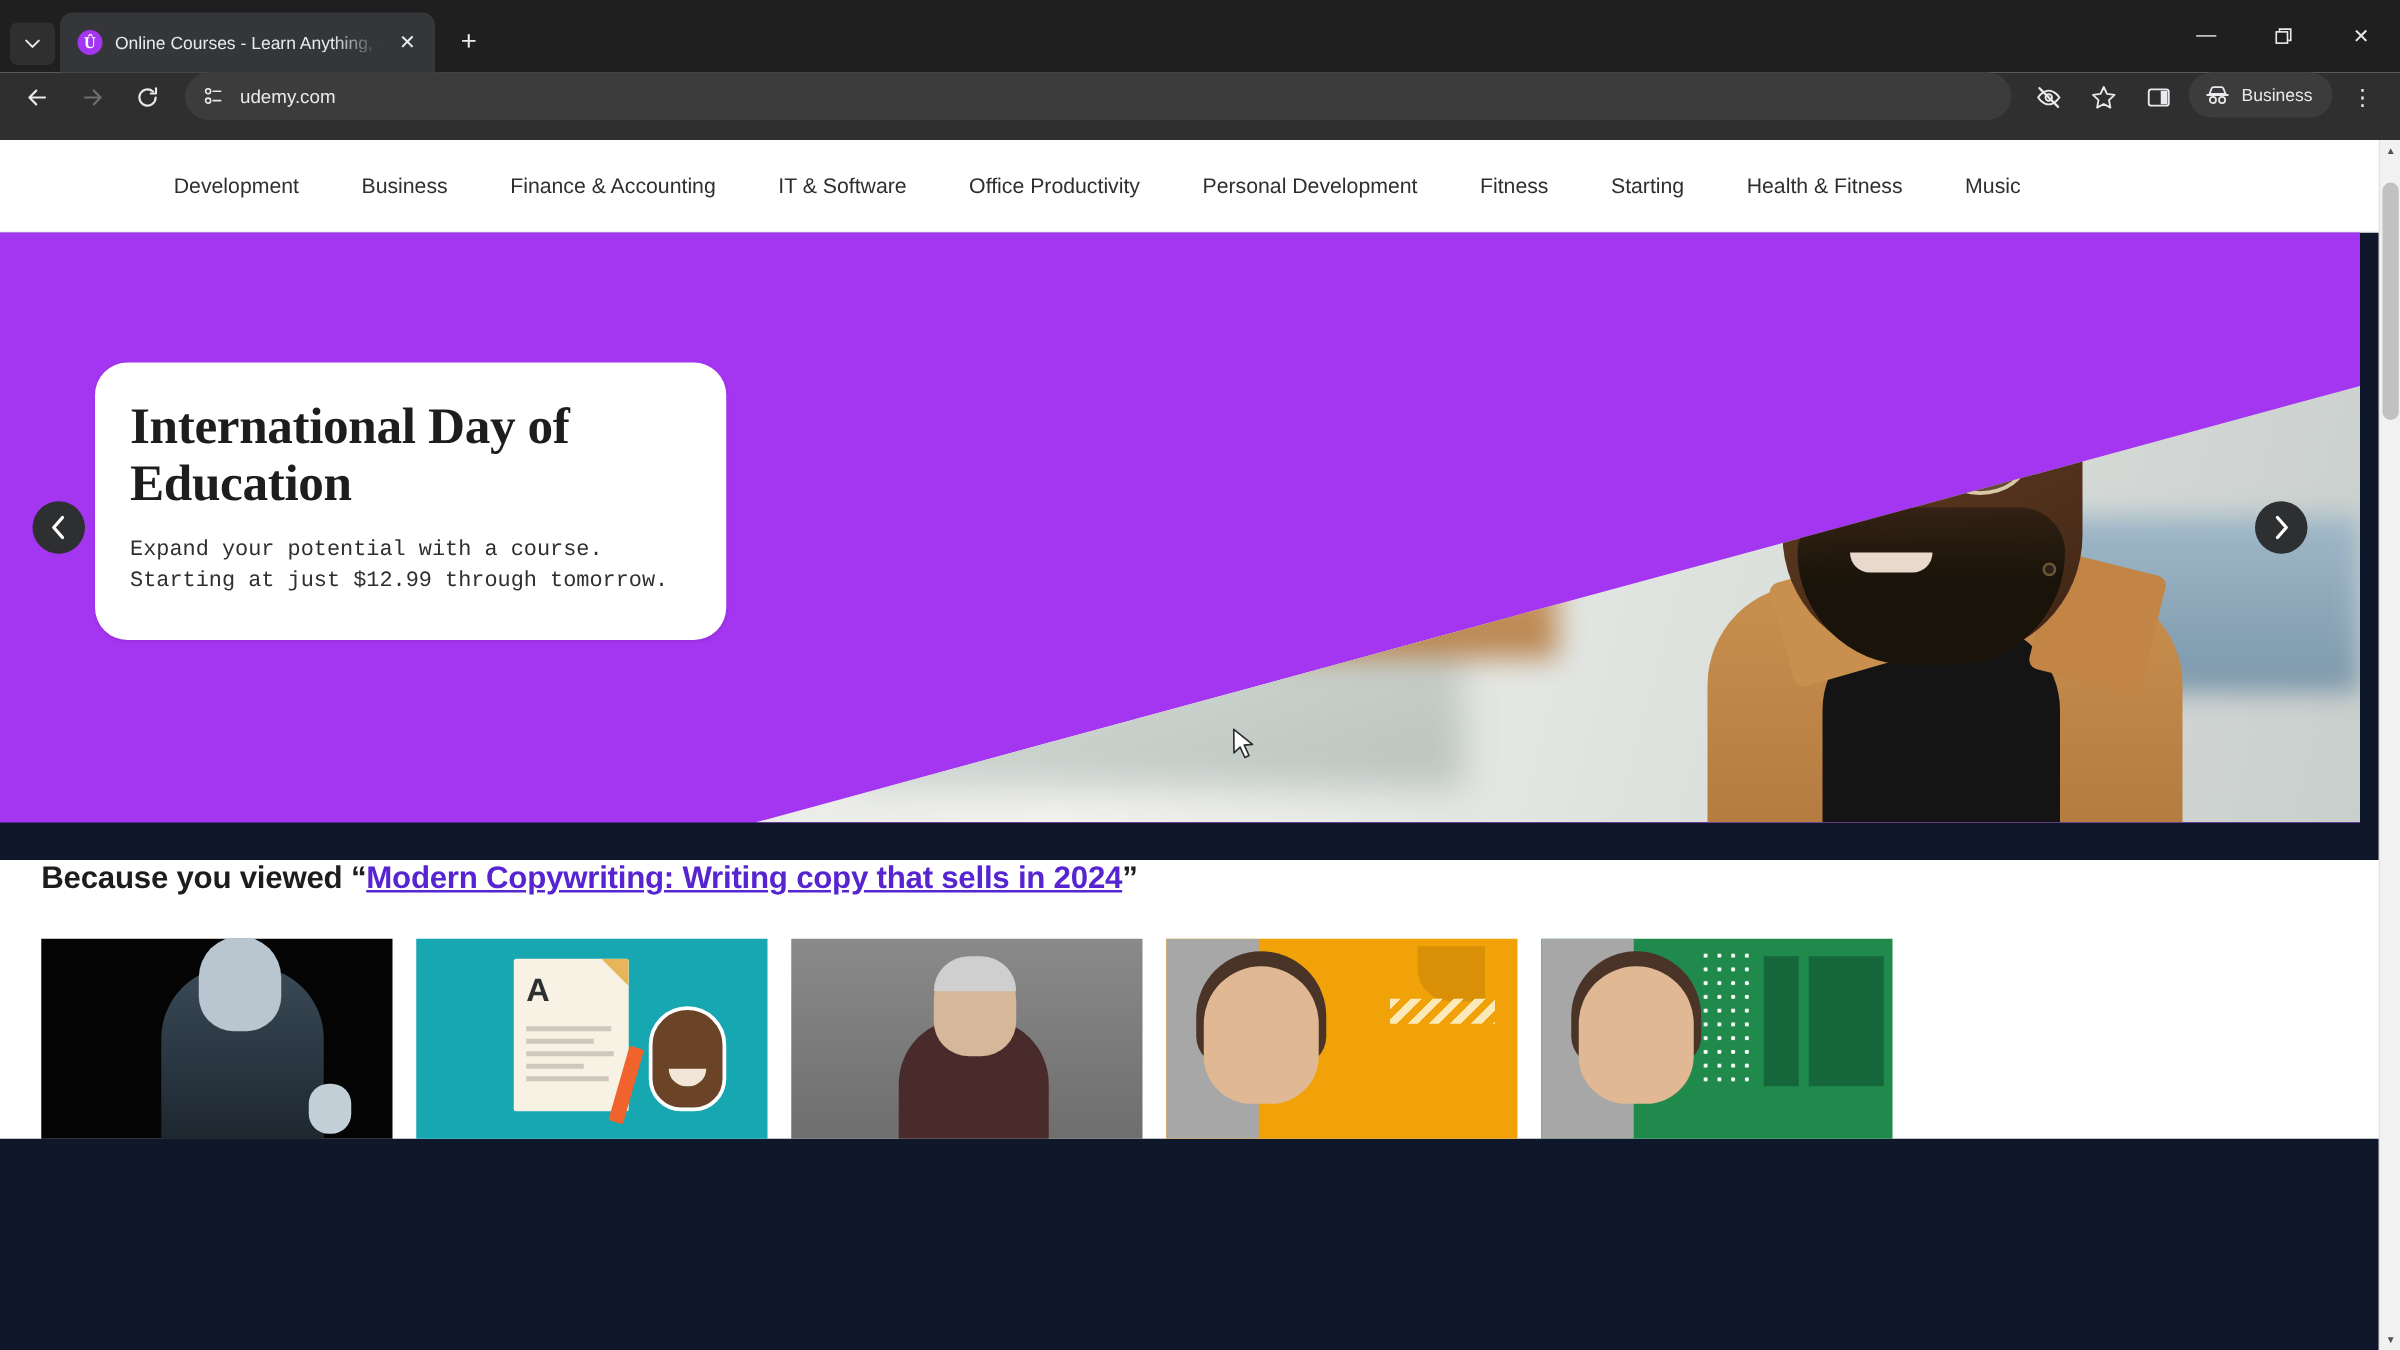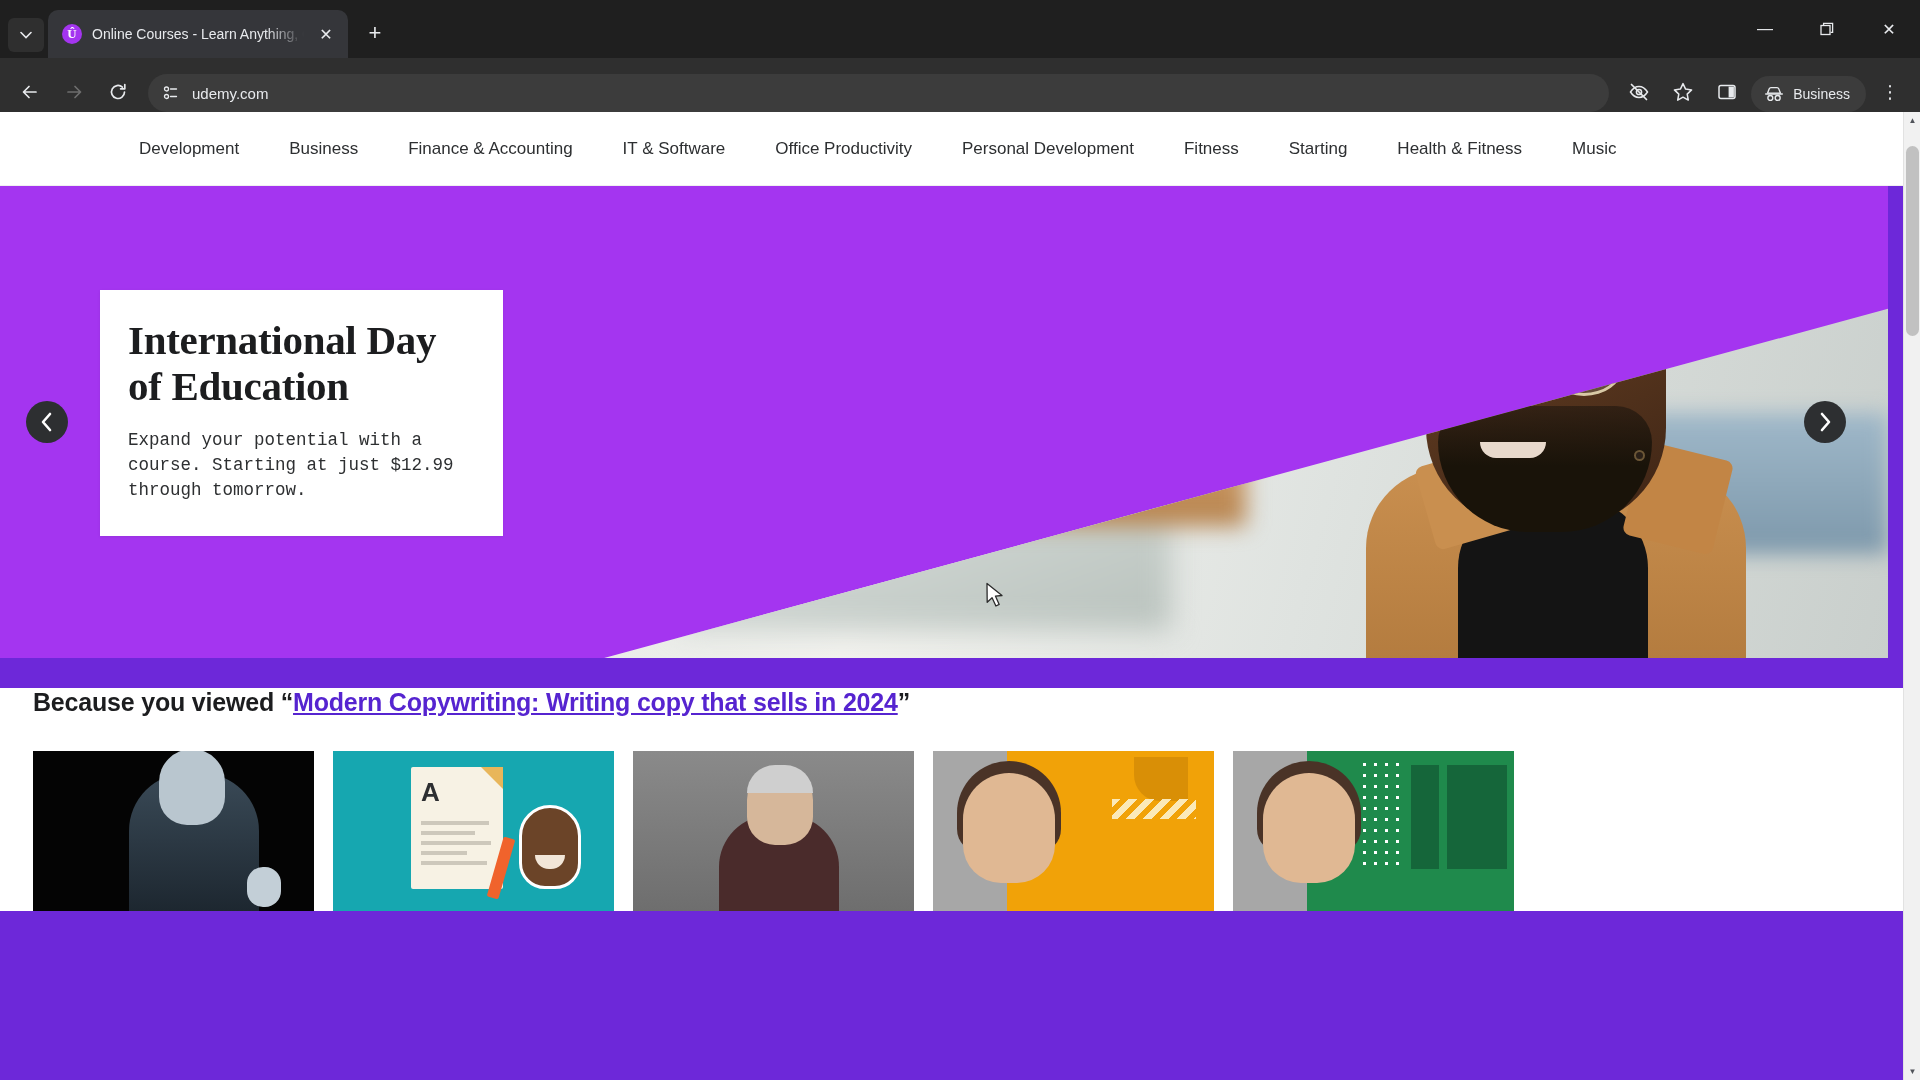--- a/index.html
+++ b/index.html
@@ -57,21 +57,21 @@
     display: flex; align-items: center;
   }
   .win-btn {
     width: 62px; height: 58px;
     display: flex; align-items: center; justify-content: center;
     color: #e8eaed;
   }
 
   .toolbar {
     height: 54px; background: #2f2f2f;
-    display: flex; align-items: flex-end; padding: 0 10px; gap: 4px;
+    display: flex; align-items: flex-start; padding: 0 10px; gap: 4px;
   }
   .tb-icon {
     width: 40px; height: 40px; border-radius: 50%;
     display: flex; align-items: center; justify-content: center;
     color: #e8eaed; flex: 0 0 auto;
   }
   .tb-icon.disabled { color: #6e6e6e; }
   .omnibox {
     flex: 1 1 auto; height: 38px; background: #3c3c3c;
     border-radius: 19px; display: flex; align-items: center;
@@ -81,21 +81,21 @@
   .incognito-pill {
     height: 36px; border-radius: 18px; background: #3c3c3c;
     display: flex; align-items: center; gap: 8px;
     padding: 0 16px 0 12px; color: #e8eaed; font-size: 14px;
     flex: 0 0 auto;
   }
 
   
   .viewport {
     position: absolute; top: 112px; left: 0;
-    width: 1920px; height: 968px; background: #6d28d9; overflow: hidden;
+    width: 1920px; height: 968px; background: #0f172a; overflow: hidden;
   }
 
   .catnav {
     height: 74px; background: #fff;
     display: flex; align-items: center; gap: 0;
     padding-left: 114px; border-bottom: 1px solid #f0f0f0;
   }
   .catnav a {
     color: #2d2f31; font-size: 17px; text-decoration: none;
     padding: 0 25px; white-space: nowrap;
@@ -197,23 +197,24 @@
   .p-collar-r {
     position: absolute; bottom: 112px; right: 44px; width: 92px; height: 96px;
     background: #c28545; transform: rotate(14deg); border-radius: 8px;
   }
   .p-earring {
     position: absolute; top: 222px; left: 296px; width: 11px; height: 11px;
     border-radius: 50%; background: #2a2018; border: 2px solid #6b5636;
   }
 
   .hero-card {
-    position: absolute; left: 100px; top: 104px;
-    width: 403px; background: #fff; padding: 28px 32px 34px 28px;
+    position: absolute; left: 76px; top: 104px;
+    width: 505px; background: #fff; padding: 28px 32px 34px 28px;
     box-shadow: 0 1px 3px rgba(0,0,0,.08);
+    border-radius: 26px;
   }
   .hero-title {
     font-family: "Liberation Serif", serif;
     font-size: 41px; font-weight: bold; color: #1c1d1f;
     line-height: 1.12; letter-spacing: -.3px; margin-bottom: 18px;
   }
   .hero-sub {
     font-size: 17.5px; color: #2d2f31; line-height: 1.42; font-family: Liberation Mono, monospace;
   }
 

